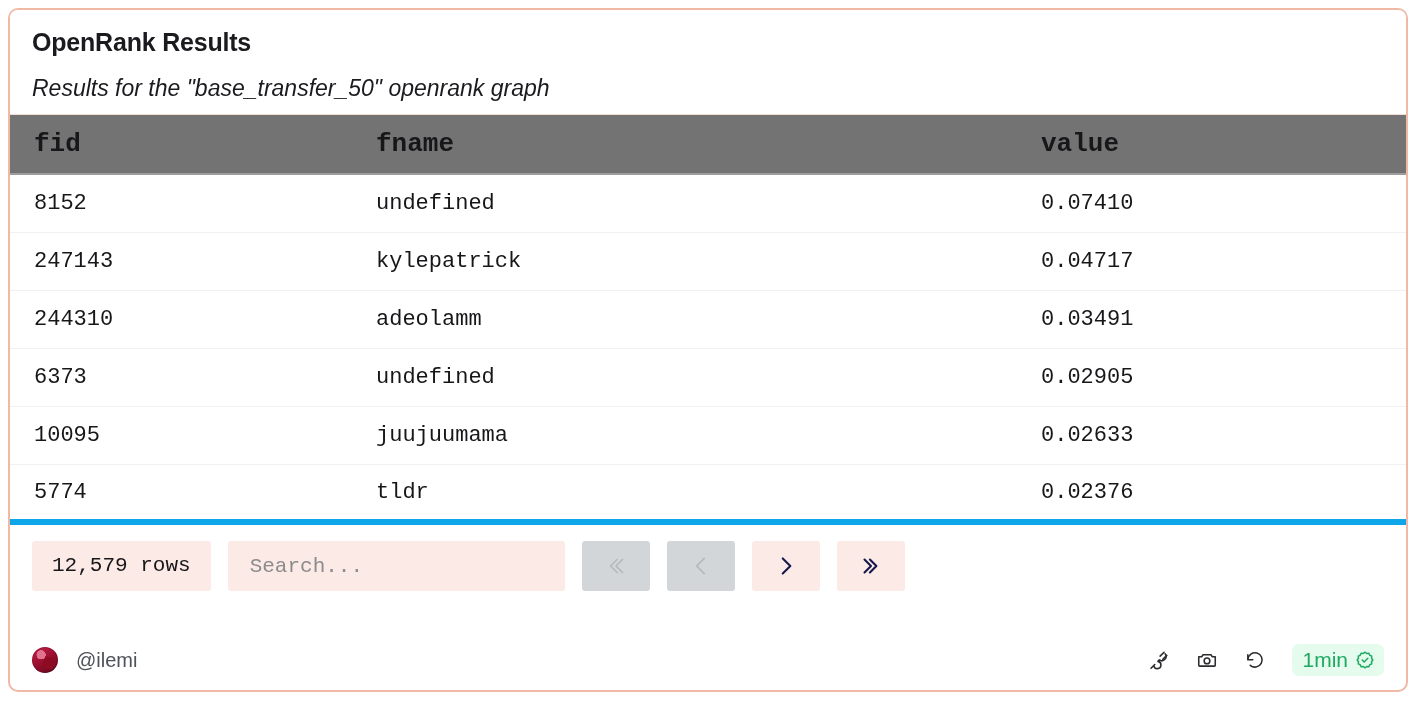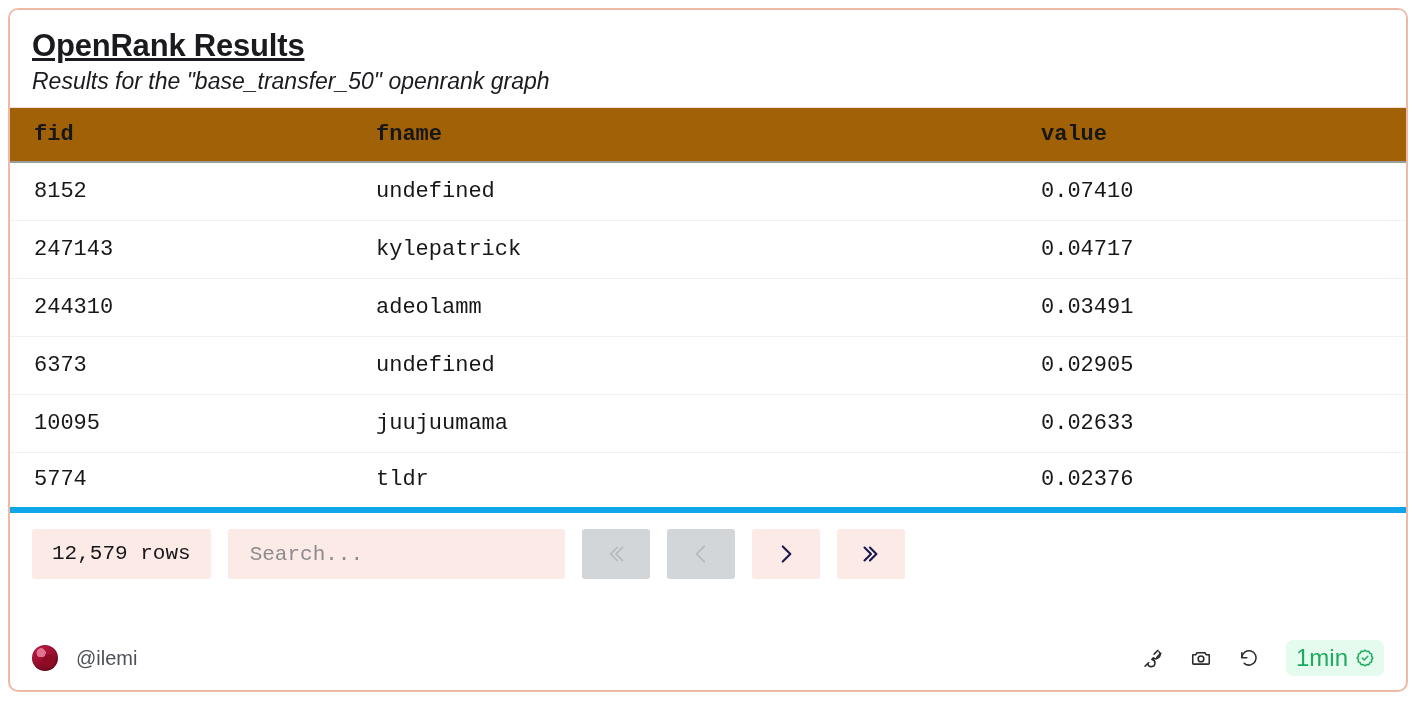--- a/index.html
+++ b/index.html
@@ -30,52 +30,51 @@
     overflow: hidden;
   }
 
   
   .card-head {
     padding: 18px 22px 12px 22px;
     background: #ffffff;
     flex: 0 0 auto;
   }
   .card-title {
-    font-size: 31px;
+    font-size: 25px;
     font-weight: bold;
     color: #1b1b1f;
     letter-spacing: -0.2px;
     line-height: 1.15;
-    margin: 0 0 4px 0;
-    text-decoration: underline;
+    margin: 0 0 18px 0;
   }
   .card-subtitle {
     font-size: 23px;
     font-style: italic;
     color: #1b1b1f;
     line-height: 1.2;
     margin: 0;
     font-weight: 400;
   }
 
   
   .table-wrap {
     flex: 0 0 auto;
   }
   table.data {
     width: 100%;
     border-collapse: collapse;
     table-layout: fixed;
   }
   table.data thead th {
-    background: #a16207;
+    background: #737373;
     border-top: 1px solid #f3ddd2;
     border-bottom: 2px solid #9c9c9c;
     font-family: "Liberation Mono", "DejaVu Sans Mono", monospace;
-    font-size: 22px;
+    font-size: 26px;
     font-weight: bold;
     color: #17171a;
     text-align: left;
     padding: 14px 0 14px 0;
     height: 30px;
     margin-top: 20px;
   }
   table.data tbody td {
     font-family: "Liberation Mono", "DejaVu Sans Mono", monospace;
     font-size: 22px;
@@ -198,21 +197,21 @@
     display: flex;
     align-items: center;
     gap: 7px;
     background: #e4fbee;
     color: #1faa62;
     border-radius: 7px;
     padding: 4px 9px 4px 10px;
     margin-left: 2px;
   }
   .time-pill .t {
-    font-size: 24px;
+    font-size: 21px;
     font-family: "Liberation Sans", sans-serif;
   }
 </style>
 </head>
 <body>
 
 <div class="card">
 
   <div class="card-head">
     <div class="card-title">OpenRank Results</div>

